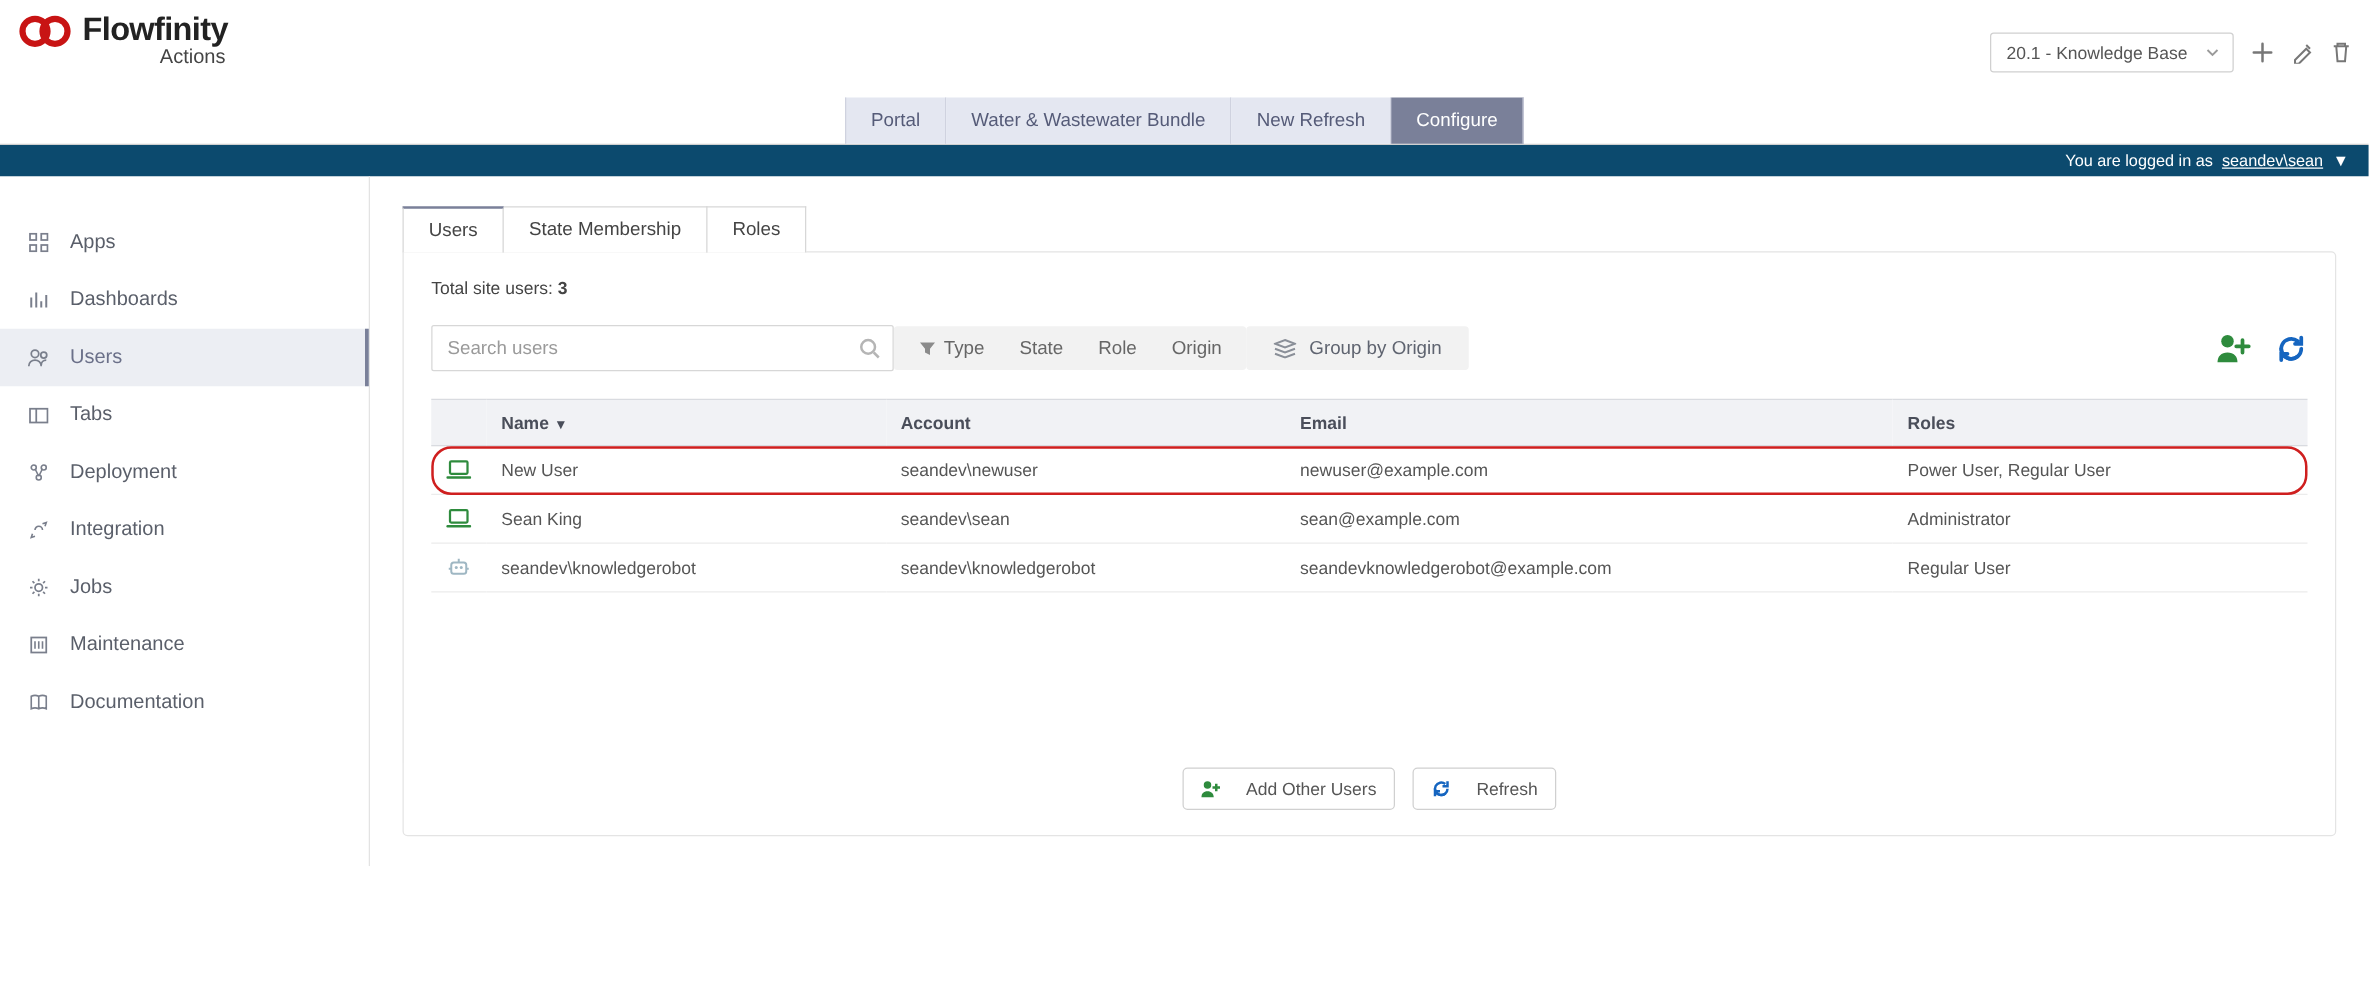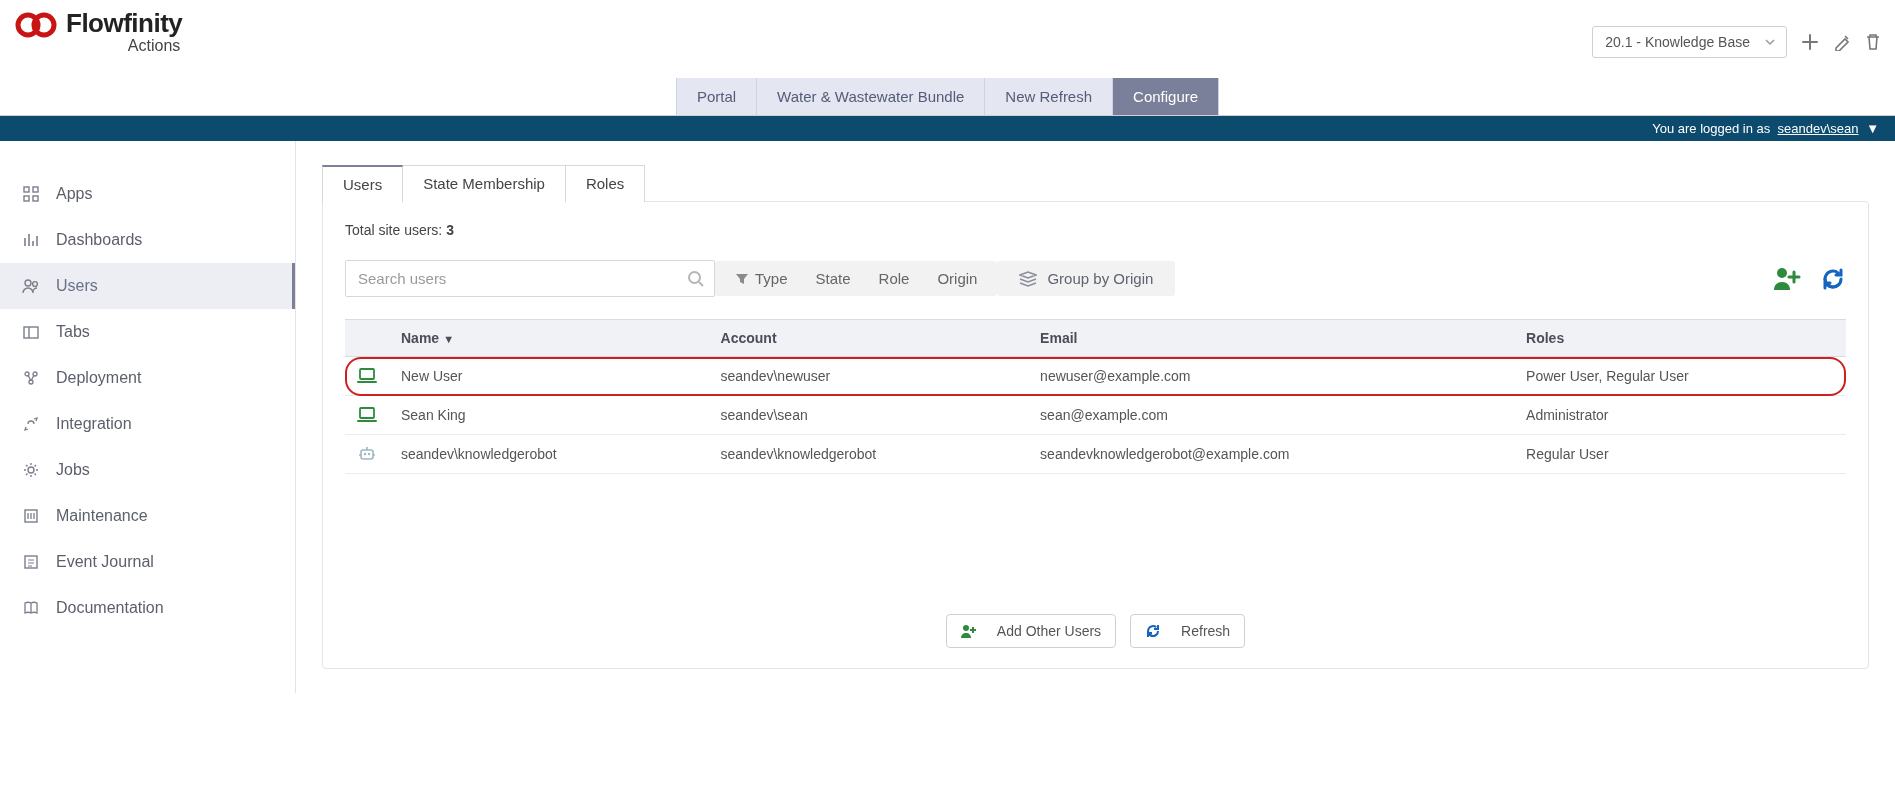--- a/index.html
+++ b/index.html
@@ -187,29 +187,20 @@
       <span>Jobs</span>
     </div>
     <div class="side-item">
       <span class="side-icon">
           <svg width="16" height="16" viewBox="0 0 16 16">
             <rect x="2" y="2" width="12" height="12" fill="none" stroke="#7a7f8c" stroke-width="1.4"></rect>
             <path d="M5 5v6M8 5v6M11 5v6" stroke="#7a7f8c" stroke-width="1.3"></path>
           </svg>
         </span>
       <span>Maintenance</span>
-    </div>
-    <div class="side-item">
-      <span class="side-icon">
-          <svg width="16" height="16" viewBox="0 0 16 16">
-            <rect x="2" y="2" width="12" height="12" fill="none" stroke="#7a7f8c" stroke-width="1.4"></rect>
-            <path d="M5 6h6M5 9h6M5 12h4" stroke="#7a7f8c" stroke-width="1.2"></path>
-          </svg>
-        </span>
-      <span>Event Journal</span>
     </div>
     <div class="side-item">
       <span class="side-icon">
           <svg width="16" height="16" viewBox="0 0 16 16">
             <path d="M2 3c2-1 4-1 6 0 2-1 4-1 6 0v10c-2-1-4-1-6 0-2-1-4-1-6 0V3zM8 3v10" fill="none" stroke="#7a7f8c" stroke-width="1.3"></path>
           </svg>
         </span>
       <span>Documentation</span>
     </div>
   </div>

